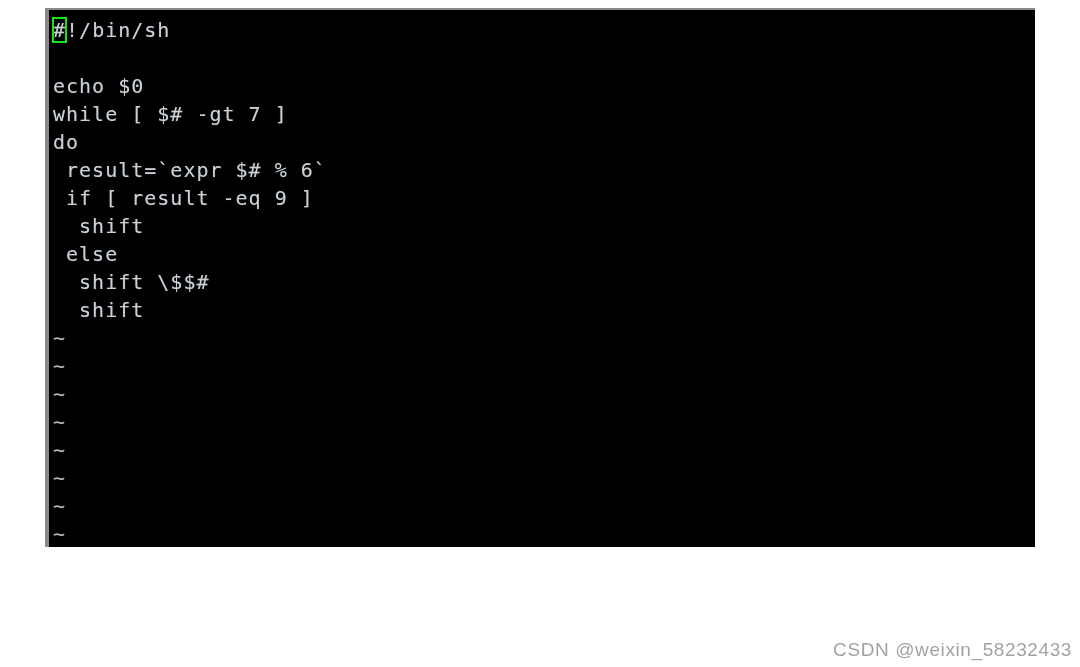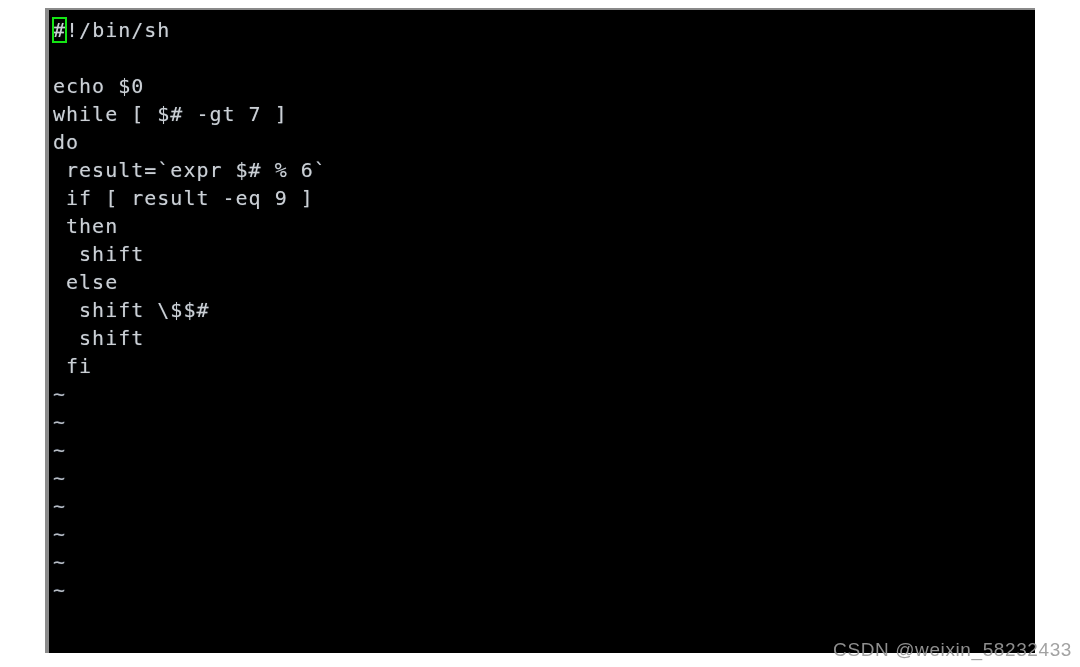--- a/index.html
+++ b/index.html
@@ -14,21 +14,21 @@
     overflow: hidden;
     font-family: "DejaVu Sans Mono", "Liberation Mono", monospace;
   }
 
   
   #terminal-window {
     position: absolute;
     left: 45px;
     top: 8px;
     width: 990px;
-    height: 645px;
+    height: 539px;
     background: #000000;
     border-left: 4px solid #8a8a8a;
     border-top: 2px solid #8a8a8a;
     box-sizing: border-box;
     overflow: hidden;
   }
 
   #editor-buffer {
     position: absolute;
     left: 0;
@@ -94,26 +94,24 @@
   <div id="editor-buffer">
 
     <div class="code-line"><span class="cursor-char">#</span><span>!/bin/sh</span></div>
 
     <div class="code-line blank-line"></div>
     <div class="code-line">echo $0</div>
     <div class="code-line">while [ $# -gt 7 ]</div>
     <div class="code-line">do</div>
     <div class="code-line"> result=`expr $# % 6`</div>
     <div class="code-line"> if [ result -eq 9 ]</div>
-    <div class="code-line"> then</div>
     <div class="code-line">  shift</div>
     <div class="code-line"> else</div>
     <div class="code-line">  shift \$$#</div>
     <div class="code-line">  shift</div>
-    <div class="code-line"> fi</div>
 
     <div class="tilde-line">~</div>
     <div class="tilde-line">~</div>
     <div class="tilde-line">~</div>
     <div class="tilde-line">~</div>
     <div class="tilde-line">~</div>
     <div class="tilde-line">~</div>
     <div class="tilde-line">~</div>
     <div class="tilde-line">~</div>
 

